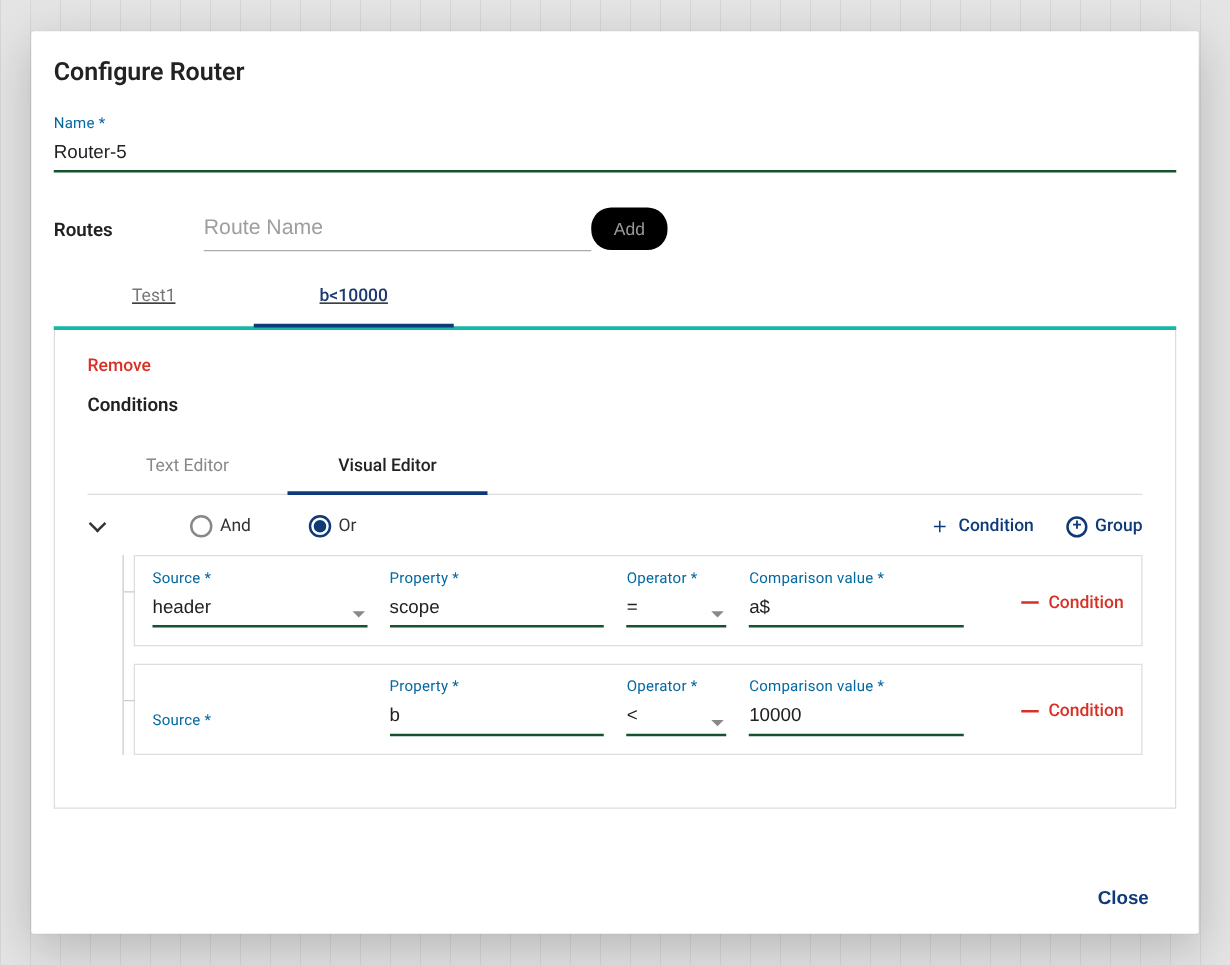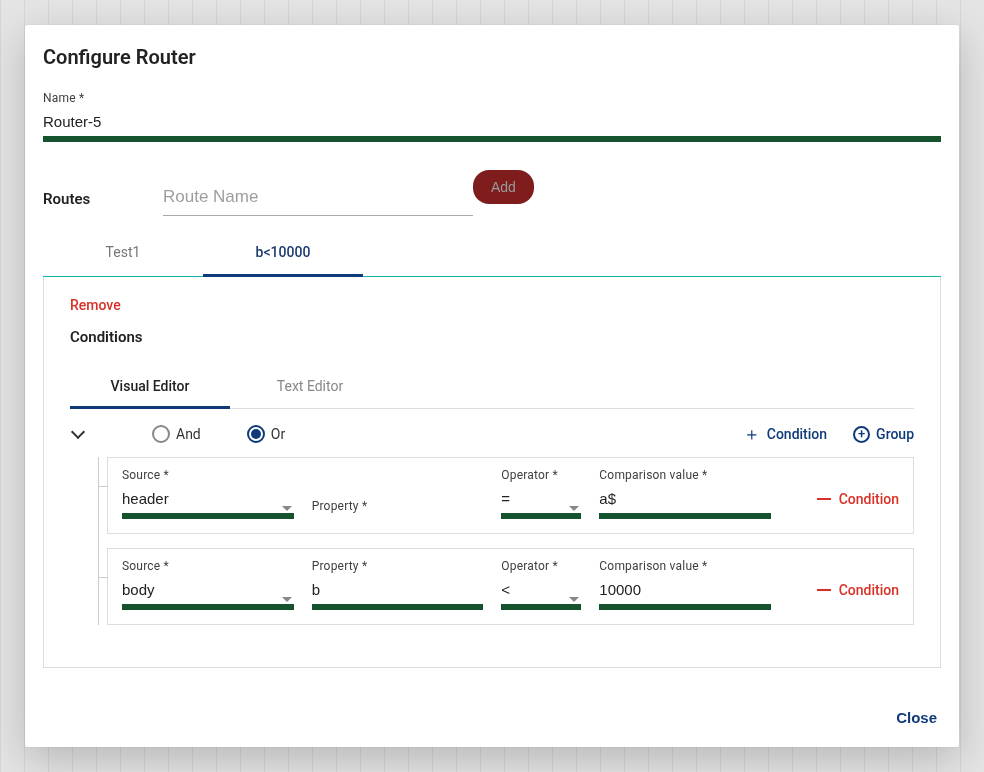--- a/index.html
+++ b/index.html
@@ -13,42 +13,42 @@
     .modal {
       position:absolute; left:25px; top:25px; right:25px; bottom:25px;
       background:#fff;
       box-shadow: 0 12px 40px rgba(0,0,0,.2), 0 0 0 1px rgba(0,0,0,.02);
       border-radius:2px;
       display:flex; flex-direction:column;
     }
     .dialog-body { flex:1; overflow:auto; padding: 18px 18px 0 18px; }
     .title { font-size:20px; font-weight:600; color:#222; margin: 2px 0 22px 0; }
 
-    .field-label { font-size:12px; color:#404040; display:block; margin-bottom:6px; letter-spacing:.2px; }
+    .field-label { font-size:12px; color:#0369a1; display:block; margin-bottom:6px; letter-spacing:.2px; }
     .field-label .req::after { content:" *"; }
     .text-input {
-      width:100%; border:none; border-bottom:6px solid #14532d; padding:2px 0 6px 0;
+      width:100%; border:none; border-bottom:2px solid #14532d; padding:2px 0 6px 0;
       font-size:15px; color:#222; outline:none; background:transparent;
     }
     .name-block { margin-bottom: 28px; }
 
     .routes-row { display:flex; align-items:flex-end; margin-bottom:10px; }
     .routes-title { font-size:15px; font-weight:600; color:#222; padding-bottom:8px; width:120px; }
     .route-name-wrap { width:310px; }
     .route-name-input {
       width:100%; border:none; border-bottom:1px solid #aaa; padding:4px 0 8px 0;
       font-size:17px; color:#7f1d1d; outline:none; background:transparent;
     }
     .route-name-input::placeholder { color:#9e9e9e; }
     .add-btn {
-      background:#7f1d1d; color:#9a9a9a; border:none; border-radius:16px;
-      padding:9px 18px; font-size:14px; cursor:not-allowed; margin-bottom:12px;
-    }
-
-    .tabs-outer { border-bottom:1px solid #14b8a6; margin-top:14px; display:flex; }
+      background:#000000; color:#9a9a9a; border:none; border-radius:16px;
+      padding:9px 18px; font-size:14px; cursor:not-allowed; margin-bottom:1px;
+    }
+
+    .tabs-outer { border-bottom:3px solid #14b8a6; margin-top:14px; display:flex;text-decoration:underline; }
     .tab {
       width:160px; text-align:center; padding:14px 0; font-size:14px; color:#777; cursor:pointer;
       border-bottom:3px solid transparent; margin-bottom:-1px;
     }
     .tab.active { color:#1d3a6e; border-bottom-color:#0f3a7a; font-weight:500; }
 
     .route-pane {
       border:1px solid #ddd; border-top:none; padding: 18px 26px 28px 26px;
     }
     .remove-row { margin: 0 0 14px 0; }
@@ -89,21 +89,21 @@
     }
     .cond-field { flex:1; min-width:0; }
     .cond-field.op { flex:0 0 80px; }
     .sel-wrap { position:relative; }
     .dd-caret { position:absolute; right:2px; bottom:8px; width:0; height:0;
       border-left:5px solid transparent; border-right:5px solid transparent; border-top:5px solid #888; pointer-events:none; }
     .remove-cond { flex:0 0 110px; display:flex; align-items:center; gap:8px; color:#d93025; font-size:14px; font-weight:500; cursor:pointer; padding-bottom:12px; justify-content:flex-end; }
     .minus { width:14px; height:2px; background:#d93025; display:inline-block; }
 
     .footer {
-      padding: 14px 22px 20px 22px; text-align:right;
+      padding: 14px 40px 20px 22px; text-align:right;
     }
     .close-btn { color:#0f3a7a; font-size:15px; font-weight:600; background:none; border:none; cursor:pointer; }
   </style>
 </head>
 <body>
 
 <div class="modal">
   <div class="dialog-body">
 
     <div class="title">Configure Router</div>
@@ -127,22 +127,22 @@
     </div>
 
     <div class="route-pane">
       <div class="remove-row">
         <span class="link-danger">Remove</span>
       </div>
 
       <div class="cond-title">Conditions</div>
 
       <div class="sub-tabs">
+        <div class="sub-tab">Text Editor</div>
         <div class="sub-tab active">Visual Editor</div>
-        <div class="sub-tab">Text Editor</div>
       </div>
 
       <div class="logic-row">
         <span class="chev-down"></span>
         <span style="width:10px"></span>
         <span class="radio">
           <span class="radio-circle"></span>
           <span>And</span>
         </span>
         <span class="radio sel">
@@ -167,20 +167,21 @@
         <div class="cond-row">
           <div class="cond-field">
             <label class="field-label"><span class="req">Source</span></label>
             <div class="sel-wrap">
               <input class="text-input" value="header" style="">
               <span class="dd-caret"></span>
             </div>
           </div>
           <div class="cond-field">
             <label class="field-label"><span class="req">Property</span></label>
+            <input class="text-input" value="scope" style="">
           </div>
           <div class="cond-field op">
             <label class="field-label"><span class="req">Operator</span></label>
             <div class="sel-wrap">
               <input class="text-input" value="=" style="">
               <span class="dd-caret"></span>
             </div>
           </div>
           <div class="cond-field">
             <label class="field-label"><span class="req">Comparison value</span></label>
@@ -188,24 +189,20 @@
           </div>
           <div class="remove-cond">
             <span class="minus"></span>
             <span>Condition</span>
           </div>
         </div>
 
         <div class="cond-row">
           <div class="cond-field">
             <label class="field-label"><span class="req">Source</span></label>
-            <div class="sel-wrap">
-              <input class="text-input" value="body" style="">
-              <span class="dd-caret"></span>
-            </div>
           </div>
           <div class="cond-field">
             <label class="field-label"><span class="req">Property</span></label>
             <input class="text-input" value="b" style="">
           </div>
           <div class="cond-field op">
             <label class="field-label"><span class="req">Operator</span></label>
             <div class="sel-wrap">
               <input class="text-input" value="&lt;" style="">
               <span class="dd-caret"></span>

